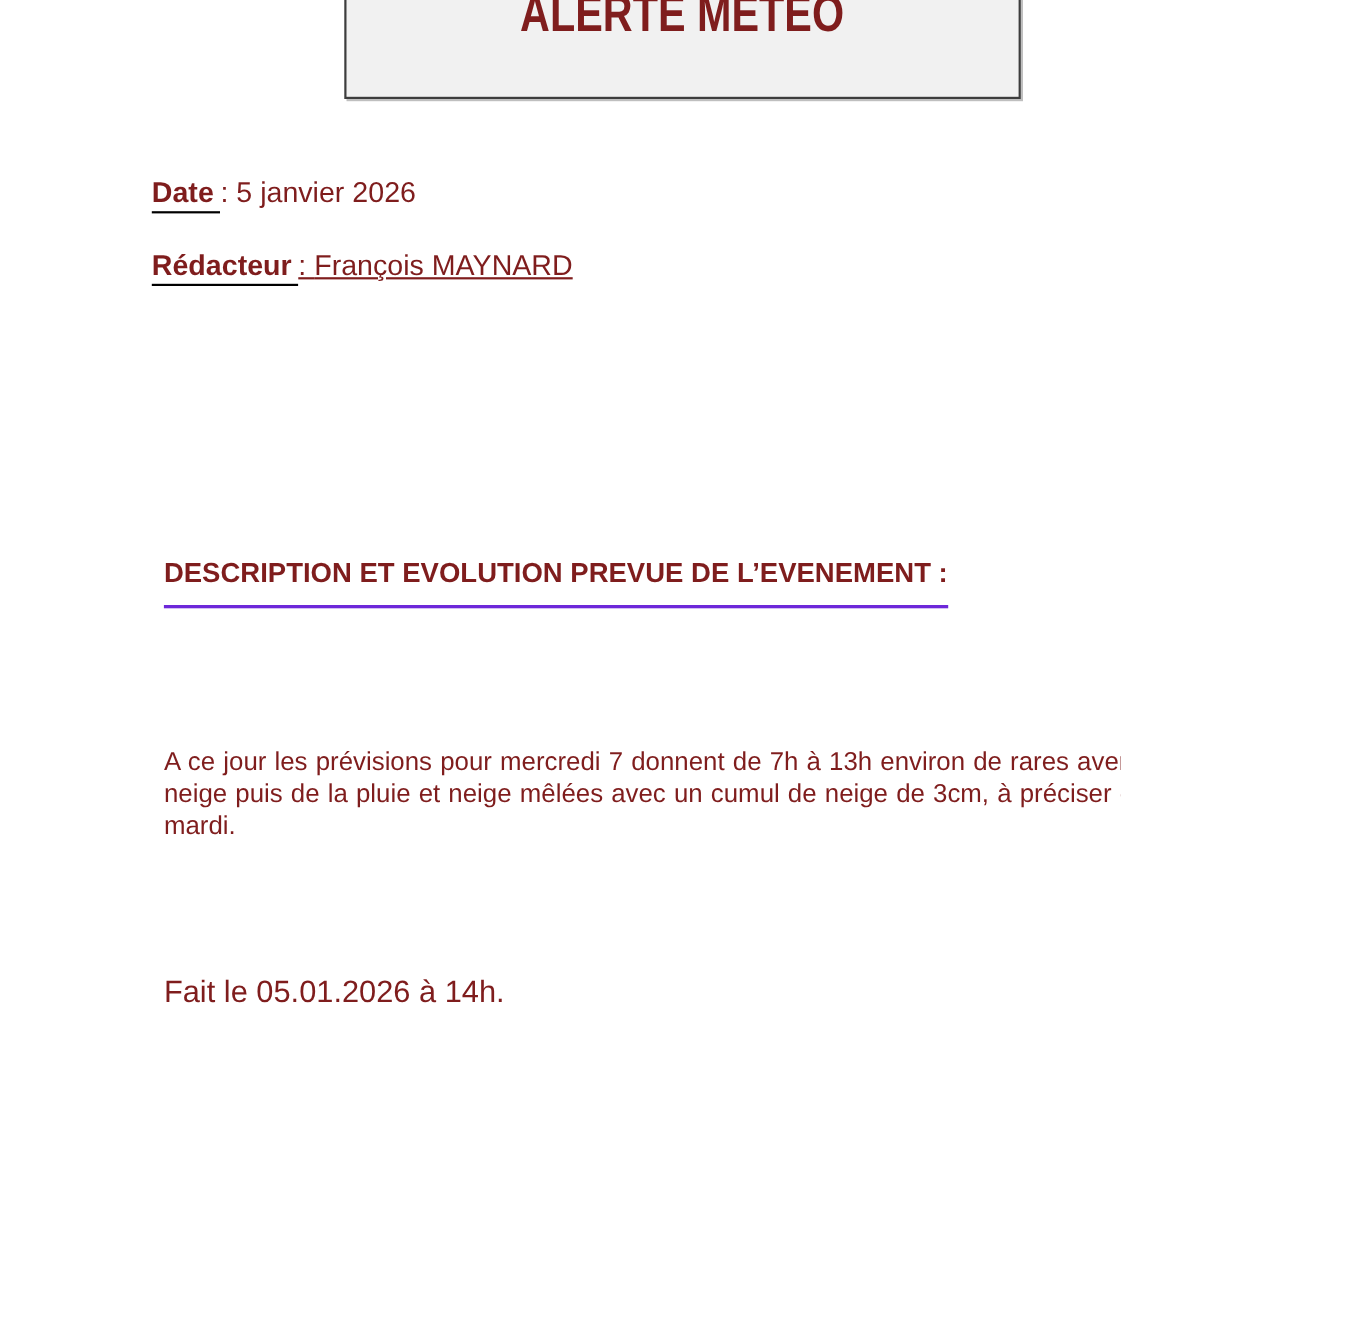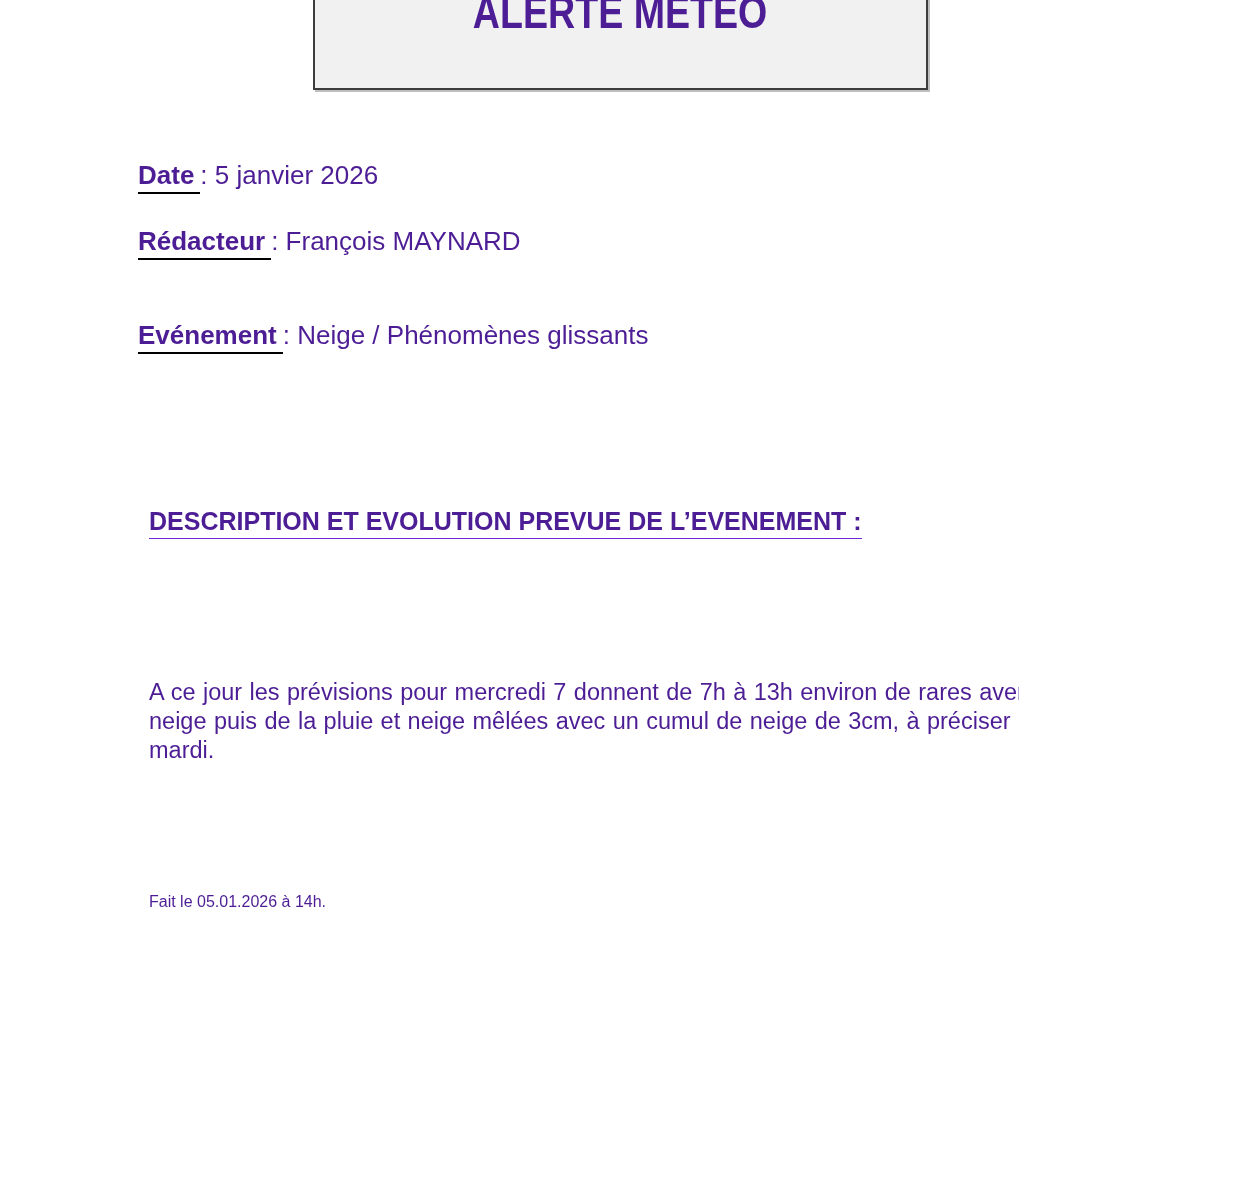--- a/index.html
+++ b/index.html
@@ -5,21 +5,21 @@
   html, body {
     margin: 0;
     padding: 0;
     background: #ffffff;
   }
   .page {
     position: relative;
     width: 1019px;
     height: 1200px;
     background: #ffffff;
-    color: #4c1d95;
+    color: #7f1d1d;
     font-family: "Liberation Sans", sans-serif;
     overflow: hidden;
   }
   
   .title-box {
     position: absolute;
     left: 313px;
     top: -48px;
     width: 611px;
     height: 134px;
@@ -50,78 +50,75 @@
     display: inline-block;
     font-weight: bold;
     border-bottom: 2px solid #000000;
     padding-bottom: 1px;
     padding-right: 6px;
   }
   .field .sep {
     font-weight: normal;
   }
   .field-date      { top: 159px; }
-  .field-redacteur { top: 225px; }
+  .field-redacteur { top: 225px; text-decoration: underline; }
   .field-evenement { top: 319px; }
   .field-situation { top: 406px; }
 
   .section-heading {
     position: absolute;
     left: 149px;
     top: 506px;
     font-size: 25px;
     line-height: 30px;
     font-weight: bold;
     white-space: nowrap;
   }
   .section-heading .inner {
     display: inline-block;
-    border-bottom: 1px solid #6d28d9;
-    padding-bottom: 2px;
+    border-bottom: 3px solid #6d28d9;
+    padding-bottom: 14px;
   }
   .para {
     position: absolute;
     left: 149px;
     width: 946px;
     font-size: 23.5px;
     line-height: 29px;
     text-align: justify;
   }
   .para-1 { top: 568px; }
   .para-2 { top: 654px; }
   .para-3 { top: 771px; text-align: left; }
 
   .closing-line {
     position: absolute;
     left: 149px;
     top: 887px;
-    font-size: 16px;
+    font-size: 28px;
     line-height: 29px;
   }
 </style>
 </head>
 <body>
 
 <div class="page">
 
   <div class="title-box">
     <span class="title-text">ALERTE MÉTÉO</span>
   </div>
 
   <div class="field field-date">
     <span class="label">Date</span><span class="sep">: </span><span class="value">5 janvier 2026</span>
   </div>
 
   <div class="field field-redacteur">
     <span class="label">Rédacteur</span><span class="sep">: </span><span class="value">François MAYNARD</span>
   </div>
 
-  <div class="field field-evenement">
-    <span class="label">Evénement</span><span class="sep">: </span><span class="value">Neige / Phénomènes glissants</span>
-  </div>
 
 
   <div class="section-heading">
     <span class="inner">DESCRIPTION ET EVOLUTION PREVUE DE L’EVENEMENT :</span>
   </div>
 
   <p class="para para-2">A ce jour les prévisions pour mercredi 7 donnent de 7h à 13h environ de rares averses de neige puis de la pluie et neige mêlées avec un cumul de neige de 3cm, à préciser demain mardi.</p>
 
   <div class="closing-line">Fait le 05.01.2026 à 14h.</div>
 

